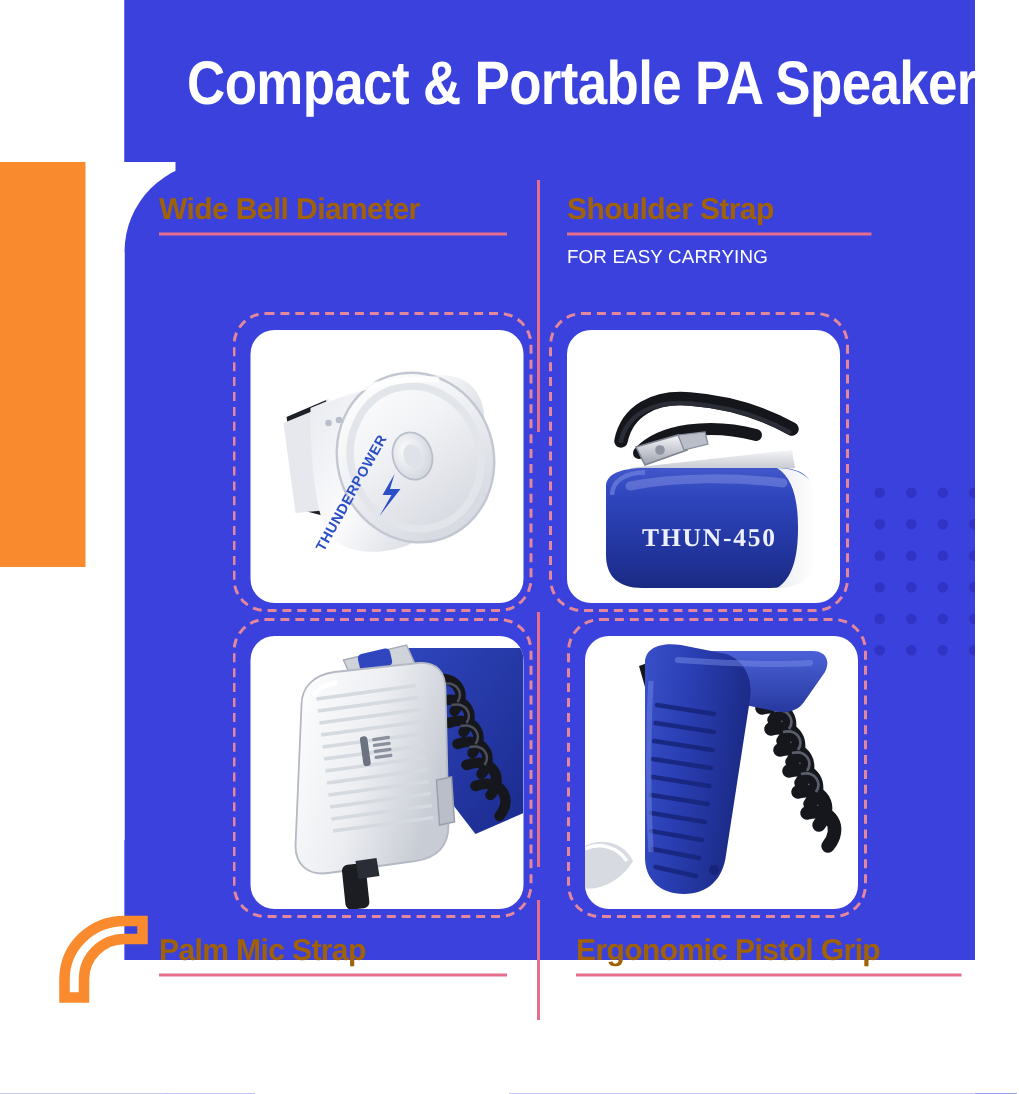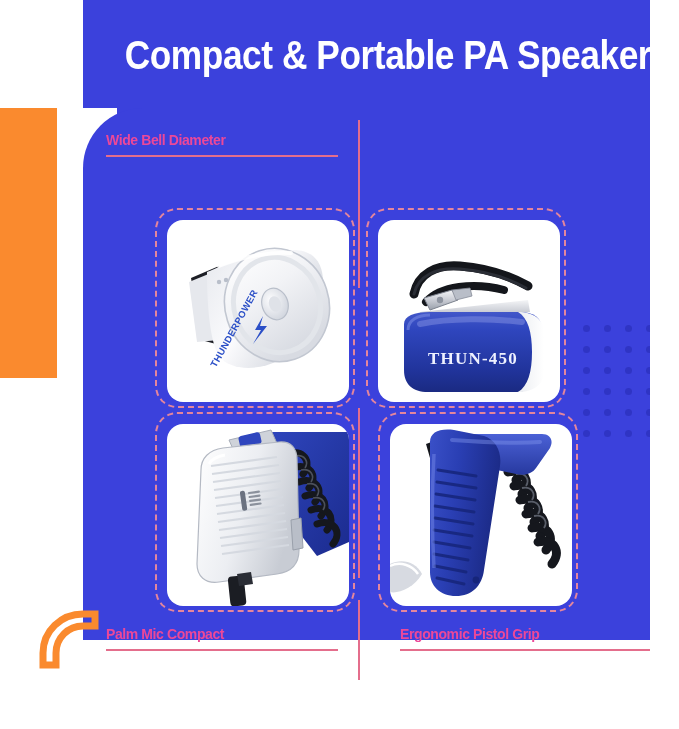--- a/index.html
+++ b/index.html
@@ -35,39 +35,39 @@
 
   
   .headline{position:absolute;left:83px;top:33px;width:596px;text-align:center;
             color:#ffffff;font-size:41px;line-height:44px;font-weight:700;
             font-family:"Liberation Sans Narrow","Liberation Sans",sans-serif;
             transform:scaleX(0.86);transform-origin:center center;letter-spacing:-0.5px;
             white-space:nowrap;}
 
   
   .feat{position:absolute;}
-  .feat-title{color:#ec4899;font-size:14px;font-weight:700;line-height:24px;
+  .feat-title{color:#a16207;font-size:20px;font-weight:700;line-height:24px;
               letter-spacing:-0.4px;white-space:nowrap;}
   .feat-rule{height:1.5px;background:#E46E8C;margin-top:3px;}
   .feat-sub{color:#ffffff;font-size:12.5px;font-weight:400;line-height:15px;
             letter-spacing:0.1px;margin-top:7px;white-space:nowrap;}
 
   .feat-tl{left:106px;top:128px;}
   .feat-tl .feat-rule{width:232px;}
   .feat-tl .feat-sub{text-align:right;width:232px;}
 
   .feat-tr{left:378px;top:128px;}
   .feat-tr .feat-rule{width:203px;}
   .feat-tr .feat-sub{text-align:left;width:203px;}
 
   .feat-bl{left:106px;top:622px;}
   .feat-bl .feat-rule{width:232px;}
   .feat-bl .feat-sub{text-align:right;width:232px;}
 
-  .feat-br{left:400px;top:622px;}
+  .feat-br{left:384px;top:622px;}
   .feat-br .feat-rule{width:257px;}
   .feat-br .feat-sub{text-align:left;width:257px;}
 
   
   .vdiv{position:absolute;left:358px;width:1.5px;background:#E46E8C;}
   .vdiv-a{top:120px;height:168px;}
   .vdiv-b{top:408px;height:170px;}
   .vdiv-c{top:600px;height:80px;}
 
   
@@ -133,23 +133,28 @@
 
   <div class="vdiv vdiv-a"></div>
   <div class="vdiv vdiv-b"></div>
   <div class="vdiv vdiv-c"></div>
 
   <div class="feat feat-tl">
     <div class="feat-title">Wide Bell Diameter</div>
     <div class="feat-rule"></div>
   </div>
 
+  <div class="feat feat-tr">
+    <div class="feat-title">Shoulder Strap</div>
+    <div class="feat-rule"></div>
+    <div class="feat-sub">FOR EASY CARRYING</div>
+  </div>
 
   <div class="feat feat-bl">
-    <div class="feat-title">Palm Mic Compact</div>
+    <div class="feat-title">Palm Mic Strap</div>
     <div class="feat-rule"></div>
     <div class="feat-sub">FOR ADDED CONVENIENCE</div>
   </div>
 
   <div class="feat feat-br">
     <div class="feat-title">Ergonomic Pistol Grip</div>
     <div class="feat-rule"></div>
     <div class="feat-sub">FOR BETTER FEEL AND HANDLING</div>
   </div>
 

